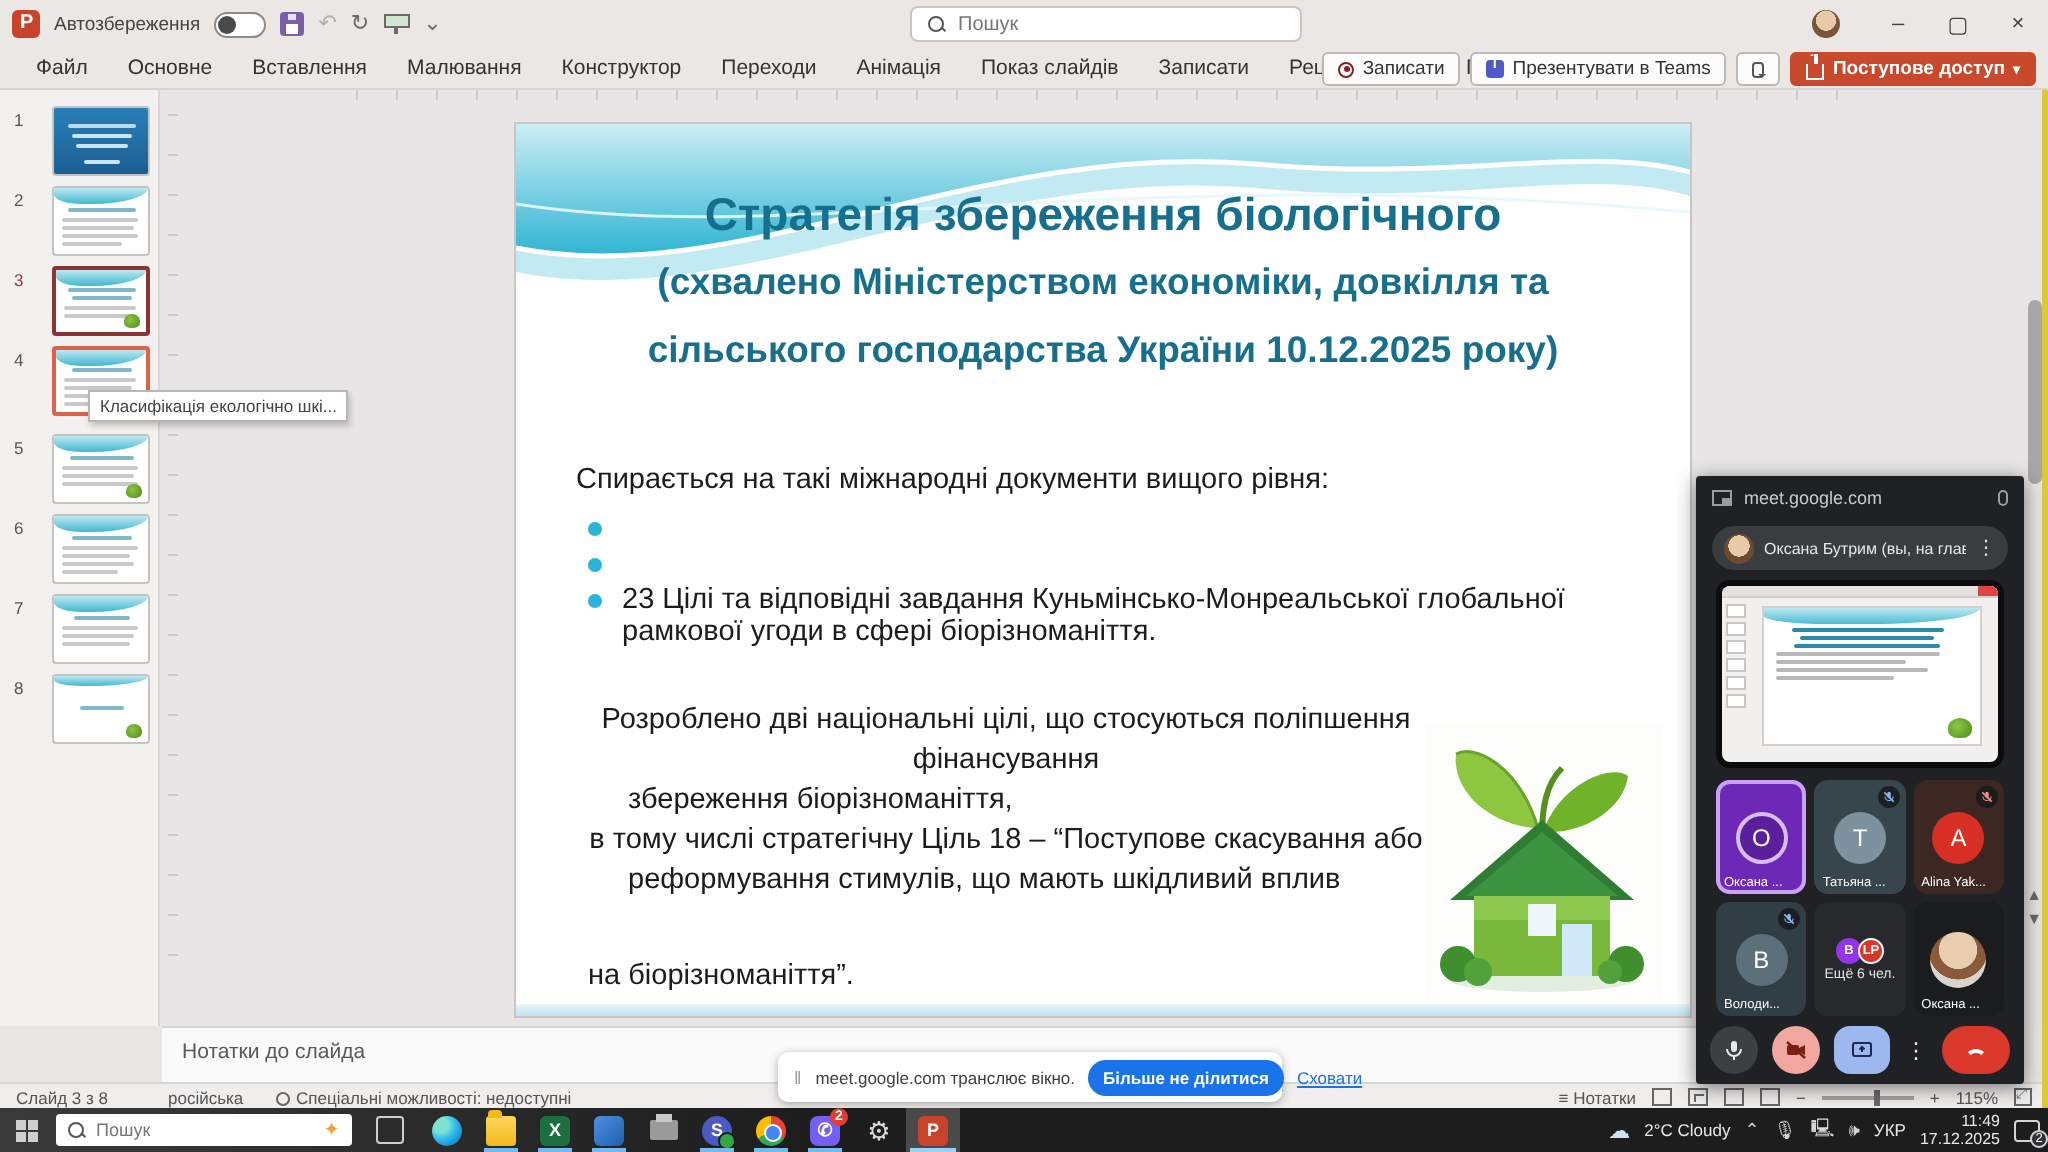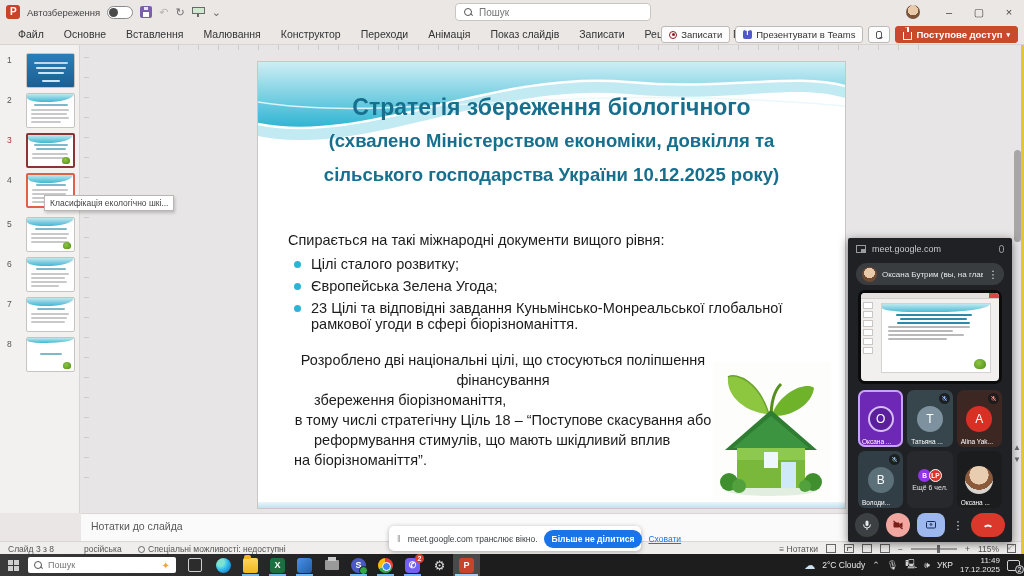--- a/index.html
+++ b/index.html
@@ -77,21 +77,21 @@
   .slide-wave { position:absolute; left:0; top:0; width:587px; height:78px; }
   .slide-bottom { position:absolute; left:0; bottom:0; width:100%; height:6px; background:linear-gradient(180deg,#eaf6fa,#bfe3f0); }
   .s-title { position:absolute; left:0; top:30px; width:100%; text-align:center; color:#176f8e; }
   .s-title .t1 { font-size:23px; font-weight:bold; line-height:30px; }
   .s-title .t2 { font-size:18.5px; font-weight:bold; line-height:31px; margin-top:3px; }
   .s-body { position:absolute; left:30px; top:170px; width:525px; font-size:14.5px; color:#1c1c1c; }
   .s-intro { margin-bottom:8px; }
   .s-bullet { display:flex; gap:10px; margin:6px 0; align-items:flex-start; }
   .dot { flex:0 0 auto; width:7px; height:7px; border-radius:50%; background:#2ab5d6; margin-top:5px; margin-left:6px; }
   .s-para { position:absolute; left:30px; top:288px; width:430px; font-size:14.5px; color:#1c1c1c; line-height:20px; }
-  .ind0 { padding-left:0;text-align:center; } .ind1 { padding-left:26px; } .ind2 { padding-left:6px; }
+  .ind0 { padding-left:0;text-align:center; } .ind1 { padding-left:26px; } .ind2 { padding-left:6px;margin-top:28px; }
   .house { position:absolute; right:14px; bottom:8px; width:118px; height:138px; background:#fdfdfc; }
 
   
   .v-scroll { position:absolute; right:3px; top:100px; width:7px; height:200px; }
   .v-thumb { position:absolute; left:0; top:5px; width:7px; height:92px; background:#a9a7a5; border-radius:4px; }
   .nav-btns { position:absolute; right:3px; top:398px; display:flex; flex-direction:column; gap:3px; font-size:8px; color:#6a6a6a; align-items:center;}
 
   
   .notesbar { position:absolute; left:81px; top:513px; width:851px; height:28px; background:#fbfafa; border-top:1px solid #d8d5d3; }
   .notes-ph { position:absolute; left:10px; top:6px; font-size:10.5px; color:#595959; }
@@ -381,25 +381,23 @@
         <div class="s-title">
           <div class="t1">Стратегія збереження біологічного</div>
           <div class="t2">(схвалено Міністерством економіки, довкілля та</div>
           <div class="t2">сільського господарства України 10.12.2025 року)</div>
         </div>
 
         <div class="s-body">
           <div class="s-intro">Спирається на такі міжнародні документи вищого рівня:</div>
           <div class="s-bullet">
               <span class="dot"></span>
-              <span>Цілі сталого розвитку;</span>
             </div>
           <div class="s-bullet">
               <span class="dot"></span>
-              <span>Європейська Зелена Угода;</span>
             </div>
           <div class="s-bullet">
               <span class="dot"></span>
               <span>23 Цілі та відповідні завдання Куньмінсько-Монреальської глобальної рамкової угоди в сфері біорізноманіття.</span>
             </div>
         </div>
 
         <div class="s-para">
           <div class="ind0">Розроблено дві національні цілі, що стосуються поліпшення фінансування</div>
           <div class="ind1">збереження біорізноманіття,</div>

